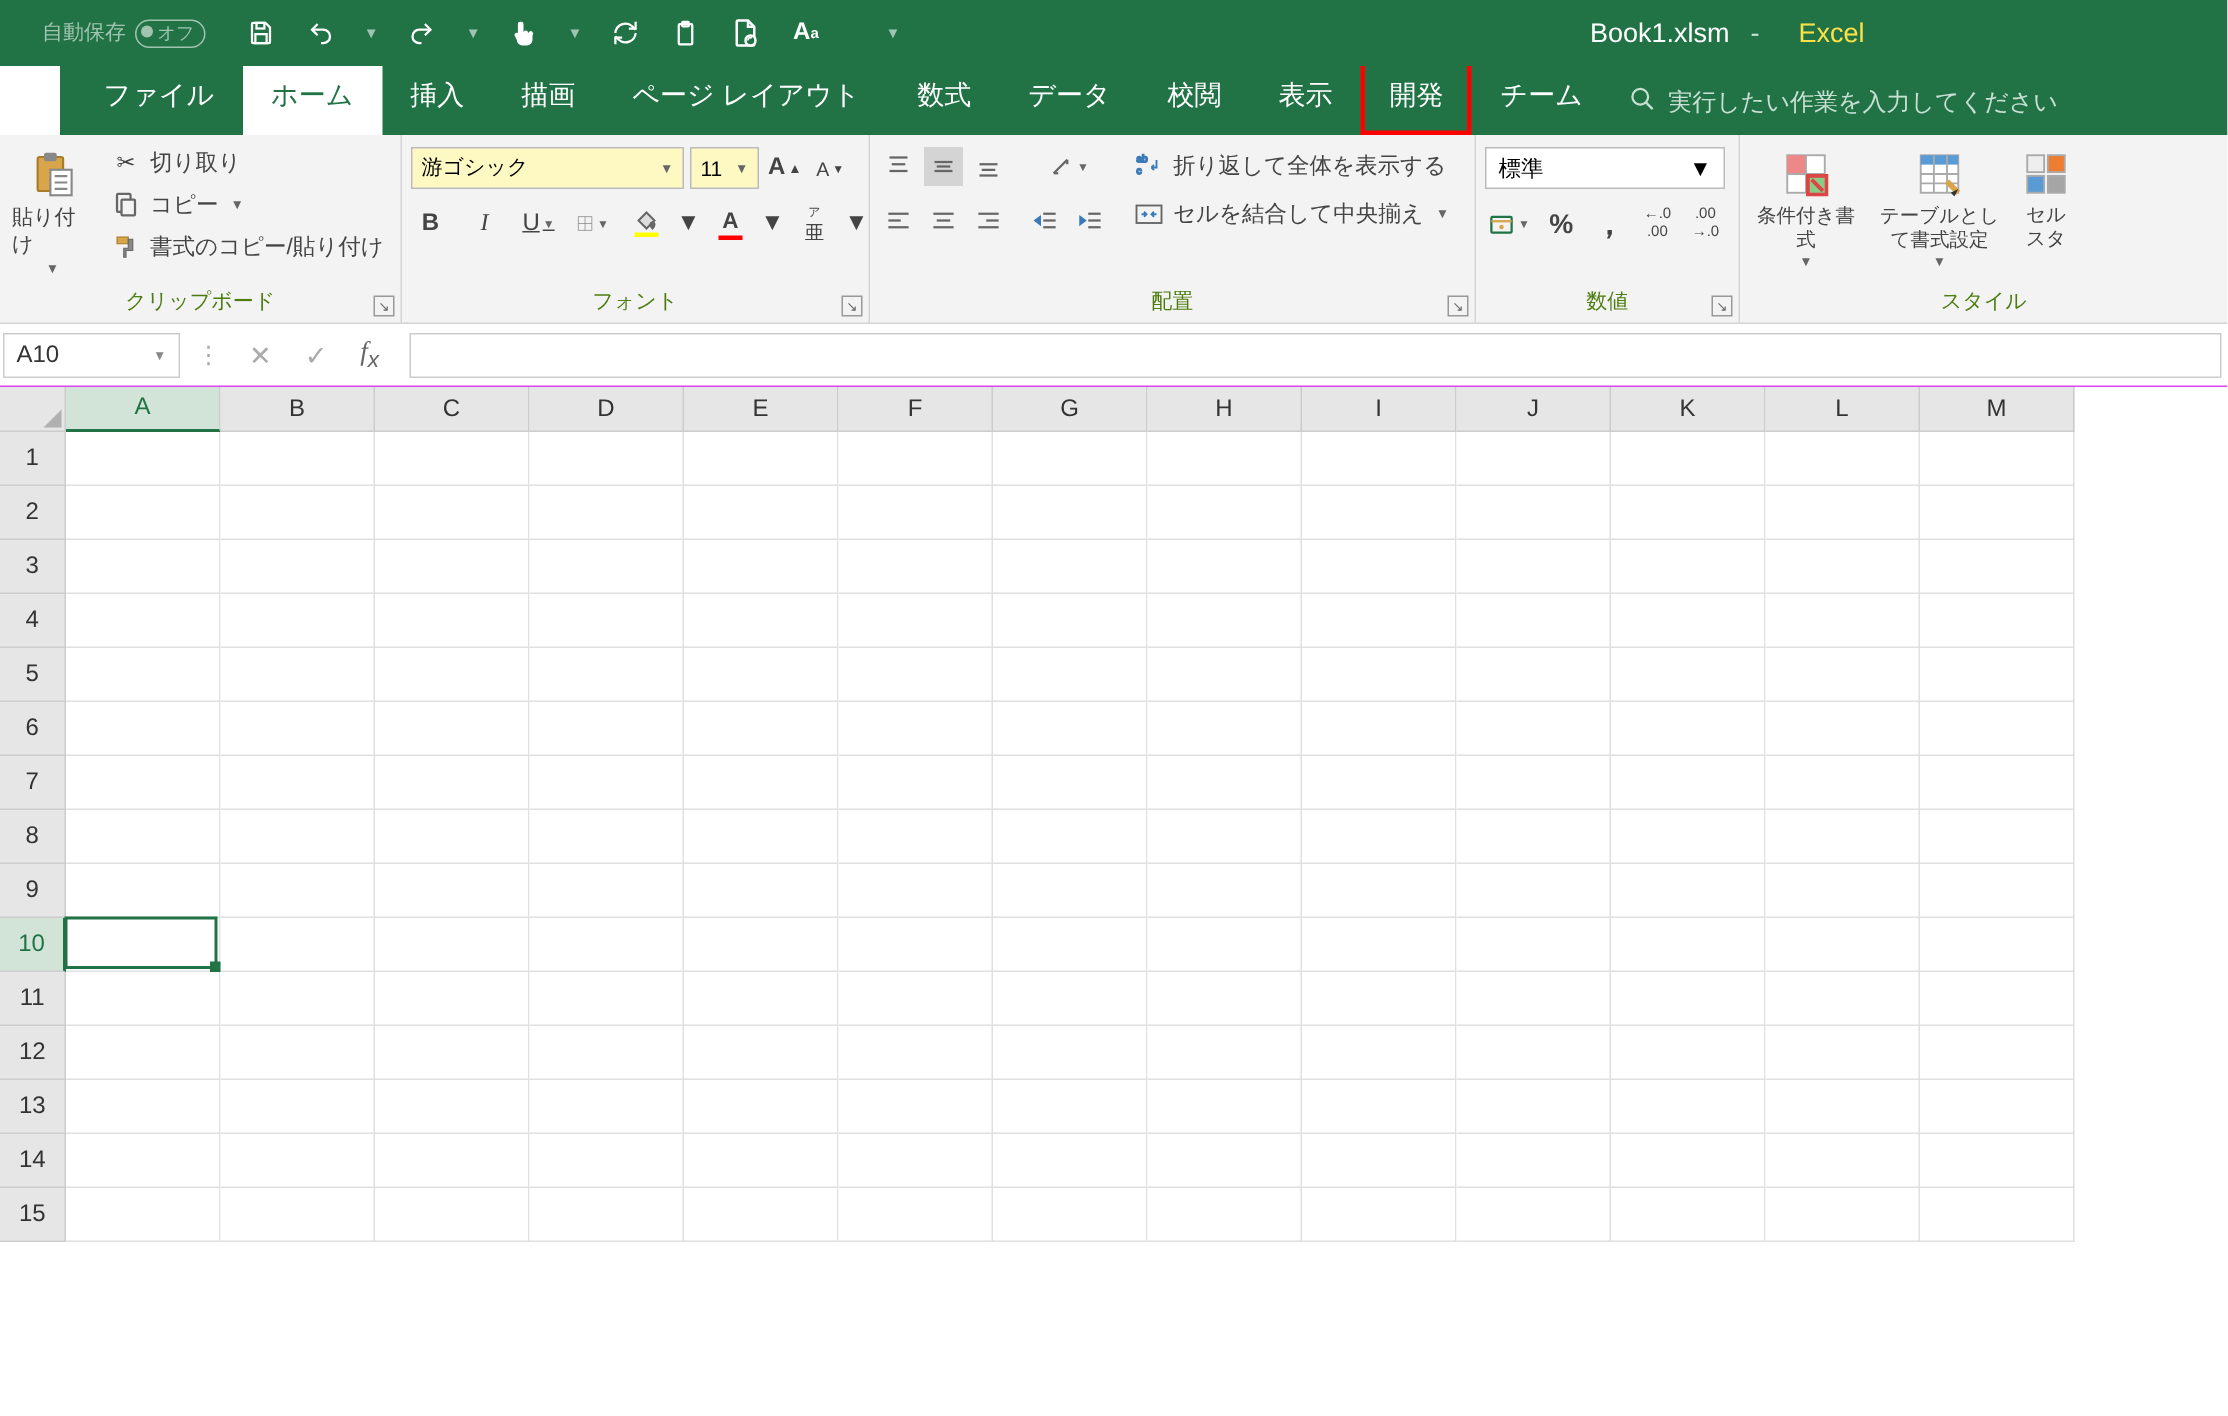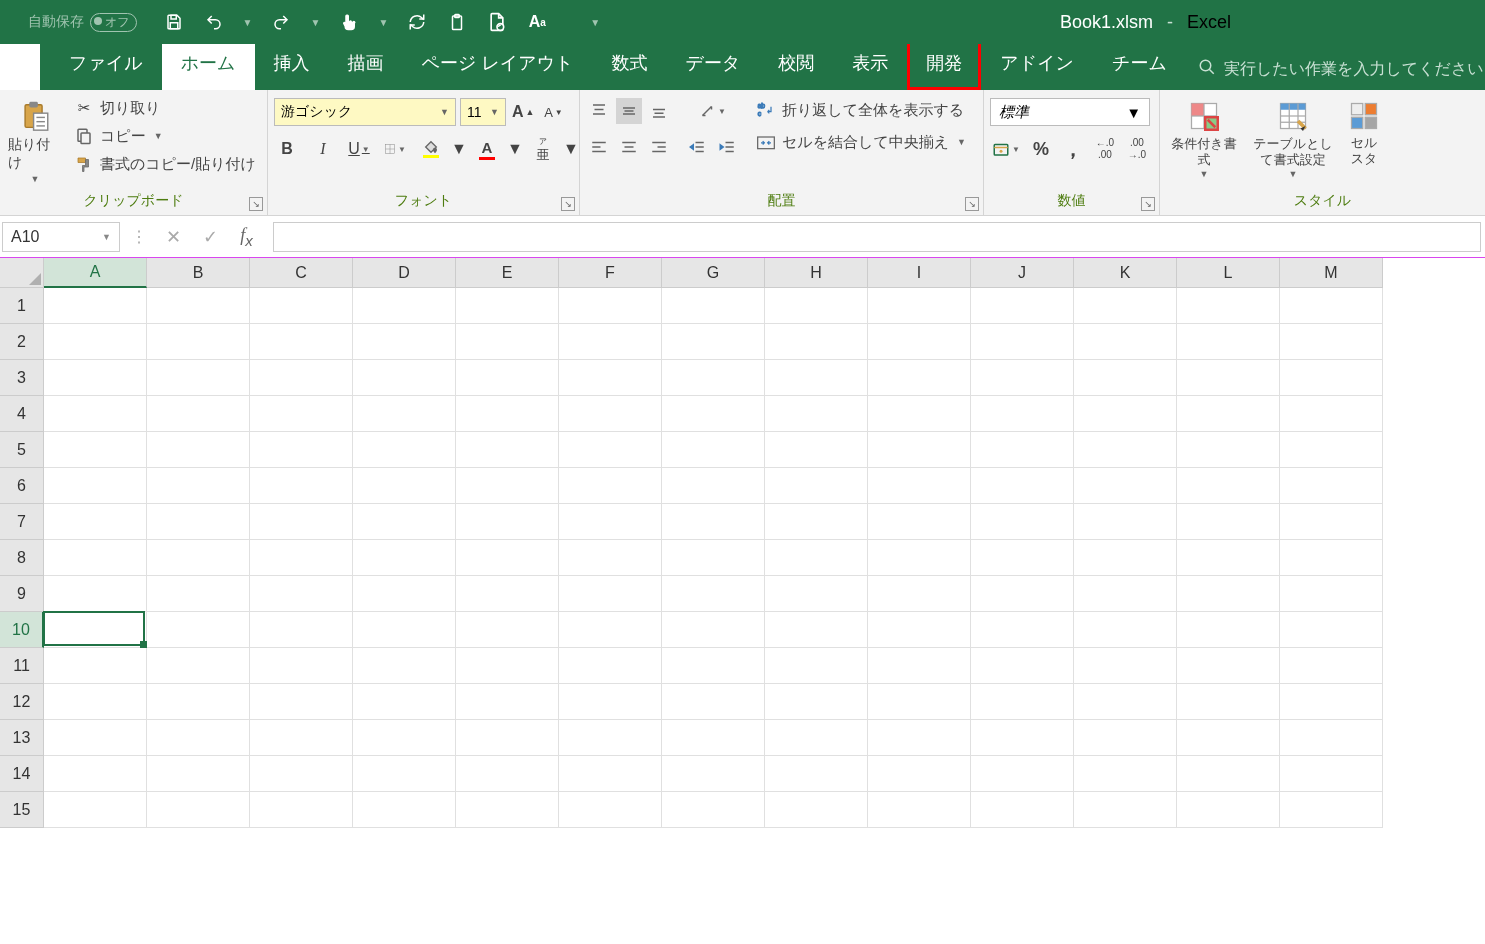--- a/index.html
+++ b/index.html
@@ -8,21 +8,21 @@
 
 .titlebar { background: #217346; height: 44px; display: flex; align-items: center; color: #fff; position: relative; }
 .autosave { margin-left: 28px; font-size: 14px; color: #a0c4b0; display: flex; align-items: center; gap: 6px; }
 .autosave .pill { border: 1px solid #a0c4b0; border-radius: 10px; padding: 0 6px 0 14px; font-size: 12px; position: relative; }
 .autosave .pill::before { content: ""; position: absolute; left: 3px; top: 3px; width: 8px; height: 8px; border-radius: 50%; background: #a0c4b0; }
 .qat { display: flex; align-items: center; gap: 18px; margin-left: 26px; }
 .qat-btn { width: 22px; height: 22px; display: flex; align-items: center; justify-content: center; color: #fff; cursor: pointer; }
 .qat-sep { color: #a0c4b0; font-size: 10px; }
 .title-center { position: absolute; left: 50%; transform: translateX(-50%); font-size: 18px; color: #fff; display: flex; gap: 14px; align-items: center; left: 1060px; transform: none; }
 .title-center .dash { color: #c8e0d3; }
-.title-center .app { color: #000000; }
+.title-center .app { color: #fde047; margin-left: 12px; }
 
 
 .tabs { background: #217346; height: 46px; display: flex; align-items: flex-end; padding-left: 10px; gap: 4px; margin-left: 40px; }
 .tab { color: #fff; font-size: 18px; padding: 10px 16px 12px; cursor: pointer; border: 3px solid transparent; }
 .tab.active { background: #fff; color: #217346; }
 .tab.highlight { border: 3px solid #ff0000; }
 .search-area { display: flex; align-items: center; color: #c8e0d3; font-size: 16px; margin-left: 8px; gap: 8px; padding-bottom: 10px; }
 
 
 .ribbon { background: #f3f3f3; border-bottom: 1px solid #d4d4d4; height: 126px; display: flex; }
@@ -39,21 +39,21 @@
 .row-item .dd { font-size: 9px; color: #666; margin-left: 2px; }
 .ico { width: 20px; height: 20px; display: inline-flex; align-items: center; justify-content: center; flex-shrink: 0; }
 
 .font-top { display: flex; align-items: center; gap: 4px; margin-bottom: 10px; }
 .combo { background: #fef9c3; border: 1px solid #bbb; height: 28px; display: flex; align-items: center; padding: 0 6px; font-size: 14px; cursor: pointer; justify-content: space-between; }
 .combo .dd { font-size: 9px; color: #666; margin-left: 8px; }
 .font-bottom { display: flex; align-items: center; gap: 10px; }
 .tool-btn { min-width: 26px; height: 26px; display: flex; align-items: center; justify-content: center; cursor: pointer; font-size: 16px; color: #444; gap: 2px; padding: 0 2px; }
 .tool-btn .dd { font-size: 8px; color: #666; }
 .underline-bar { width: 16px; height: 3px; margin-top: 1px; }
-.num-combo { background: #fff; border: 1px solid #bbb; width: 160px; height: 28px; display: flex; align-items: center; justify-content: space-between; padding: 0 8px; font-size: 15px; cursor: pointer; font-style: italic; }
+.num-combo { background: #fff; border: 1px solid #bbb; width: 160px; height: 28px; display: flex; align-items: center; justify-content: space-between; padding: 0 8px; font-size: 15px; cursor: pointer; }
 
 
 .formula-bar { height: 42px; border-bottom: 1px solid #d946ef; display: flex; align-items: center; background: #fff; }
 .name-box { width: 118px; height: 30px; border: 1px solid #ccc; margin-left: 2px; display: flex; align-items: center; justify-content: space-between; padding: 0 8px; font-size: 16px; color: #333; cursor: text; }
 .name-box .dd { font-size: 9px; color: #888; }
 .fb-divider { width: 38px; display: flex; justify-content: center; color: #aaa; }
 .fb-btns { display: flex; gap: 22px; align-items: center; color: #aaa; padding: 0 8px; }
 .fb-btns span { cursor: pointer; font-size: 18px; }
 .fx { font-style: italic; font-family: "Times New Roman", serif; font-size: 18px; color: #666; }
 .formula-input { flex: 1; height: 30px; border: 1px solid #ccc; margin-left: 12px; margin-right: 4px; padding: 0 6px; font-size: 15px; }
@@ -147,21 +147,20 @@
       <div class="tab">ファイル</div>
       <div class="tab active">ホーム</div>
       <div class="tab">挿入</div>
       <div class="tab">描画</div>
       <div class="tab">ページ レイアウト</div>
       <div class="tab">数式</div>
       <div class="tab">データ</div>
       <div class="tab">校閲</div>
       <div class="tab">表示</div>
       <div class="tab highlight">開発</div>
-      <div class="tab">アドイン</div>
       <div class="tab">チーム</div>
     </div>
   <div class="search-area">
     <span><svg width="18" height="18" viewBox="0 0 24 24" fill="none" stroke="#c8e0d3" stroke-width="2">
           <circle cx="10" cy="10" r="7"></circle>
           <line x1="21" y1="21" x2="15" y2="15"></line>
         </svg></span>
     <span>実行したい作業を入力してください</span>
   </div>
 </div>

